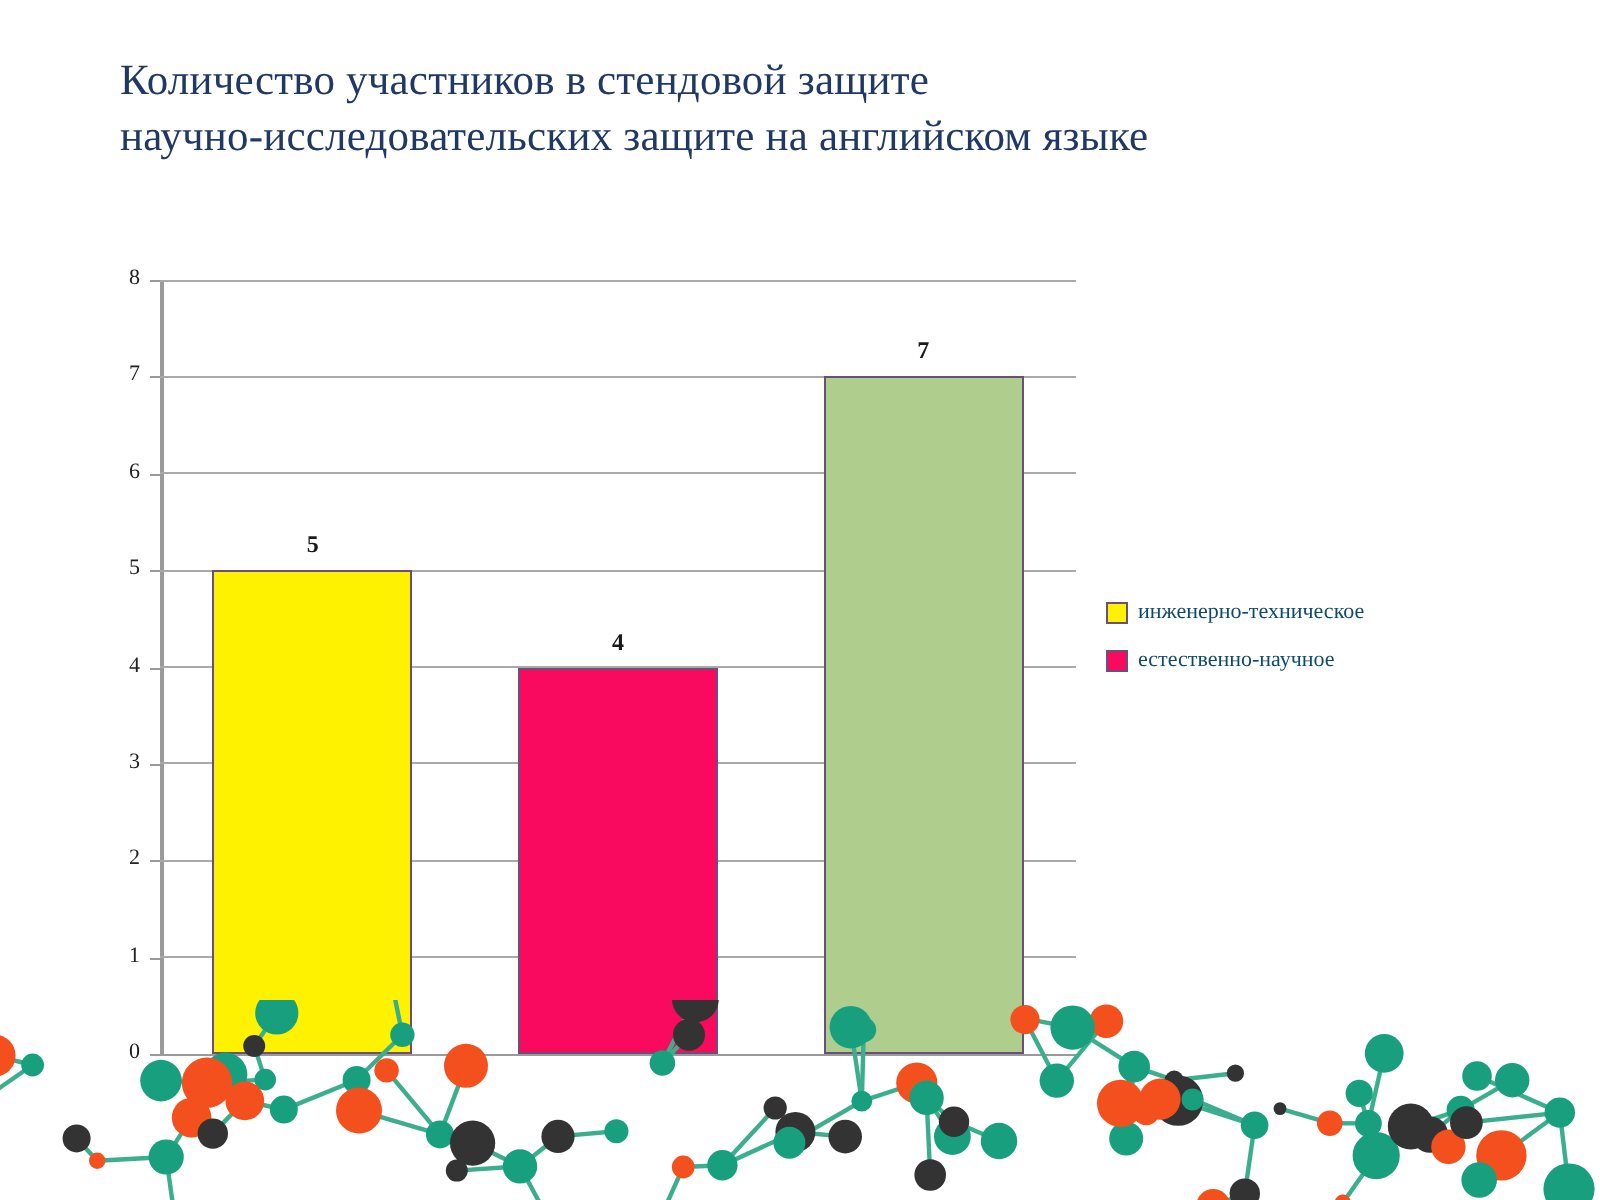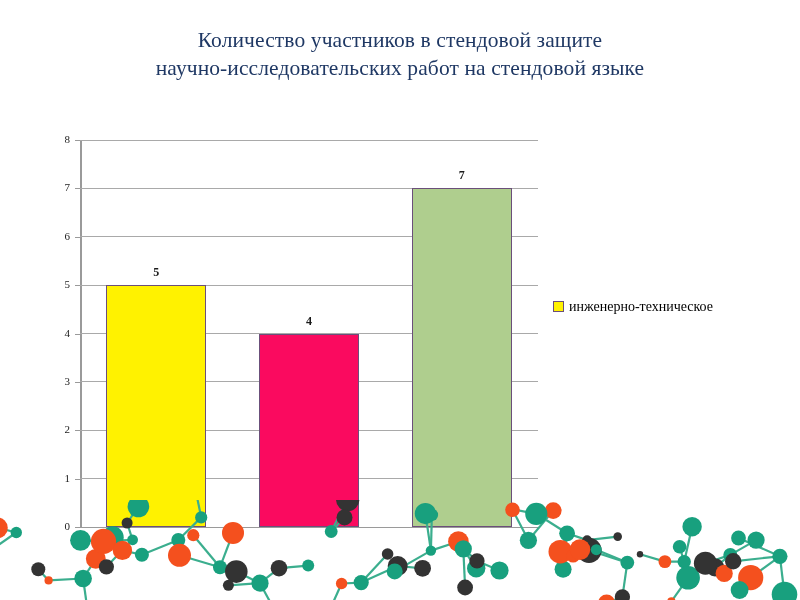--- a/index.html
+++ b/index.html
@@ -24,21 +24,20 @@
     background: #ffffff;
     overflow: hidden;
   }
 
   
   #title {
     position: absolute;
     left: 60px;
     top: 26px;
     width: 680px;
-    text-align: center;
     color: #1F3864;
     font-family: "Liberation Serif", serif;
     font-size: 21.5px;
     line-height: 28px;
     font-weight: normal;
     letter-spacing: 0.1px;
   }
   #title .line {
     display: block;
     white-space: nowrap;
@@ -135,43 +134,43 @@
   .legend-swatch {
     width: 11px;
     height: 11px;
     box-sizing: border-box;
     border: 1px solid #6b4f7a;
     margin-right: 5px;
     flex: 0 0 auto;
   }
   .legend-text {
     font-family: "Liberation Serif", serif;
-    font-size: 14px;
-    color: #000000;
+    font-size: 11px;
+    color: #0c4a6e;
     line-height: 13px;
   }
 
   
   #molecules {
     position: absolute;
     left: 0;
     top: 500px;
     width: 800px;
     height: 100px;
     pointer-events: none;
   }
 </style>
 </head>
 <body>
 
 <div id="slide">
 
   <div id="title">
     <span class="line">Количество участников в стендовой защите</span>
-    <span class="line">научно-исследовательских работ на стендовой языке</span>
+    <span class="line">научно-исследовательских защите на английском языке</span>
   </div>
 
   <div id="chart">
 
     <div id="plot"></div>
 
     <div class="axis-left"></div>
 
     <div id="gridlines-host">
         <div class="gridline baseline" style="left: 80px; width: 458px; top: 526.5px; position: absolute;"></div>
@@ -211,20 +210,24 @@
         <div class="bar" style="left: 259px; top: 333.5px; width: 100px; height: 193.5px; background: rgb(250, 10, 95);"></div>
         <div class="bar-label" style="left: 289px; top: 313.5px;">4</div>
         <div class="bar" style="left: 412px; top: 188.375px; width: 100px; height: 338.625px; background: rgb(175, 206, 142);"></div>
         <div class="bar-label" style="left: 441.667px; top: 168.375px;">7</div>
       </div>
 
     <div id="legend">
         <div class="legend-item">
           <span class="legend-swatch" style="background: rgb(255, 242, 0);"></span>
           <span class="legend-text">инженерно-техническое</span>
+        </div>
+        <div class="legend-item">
+          <span class="legend-swatch" style="background: rgb(250, 10, 95);"></span>
+          <span class="legend-text">естественно-научное</span>
         </div>
       </div>
   </div>
 
   <svg id="molecules" viewBox="0 0 800 100" width="800" height="100" xmlns="http://www.w3.org/2000/svg">
     <g id="mol-bonds" stroke="#3BAE8E" stroke-width="2.2" fill="none">
         <line x1="16.3" y1="32.5" x2="-2.7" y2="27.8"></line>
         <line x1="16.3" y1="32.5" x2="-20.1" y2="57.8"></line>
         <line x1="83.1" y1="78.5" x2="88.7" y2="118.5"></line>
         <line x1="88.7" y1="118.5" x2="70.8" y2="130.0"></line>

